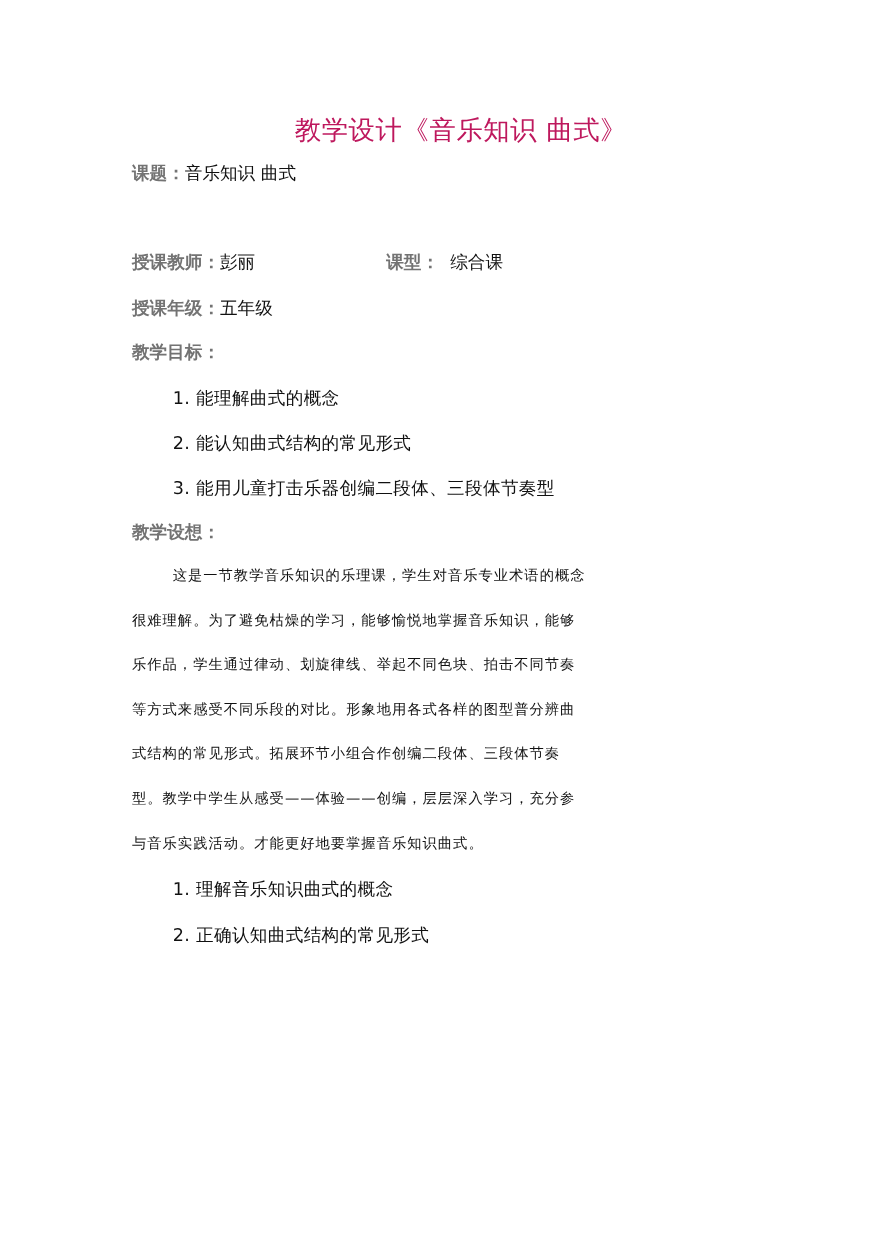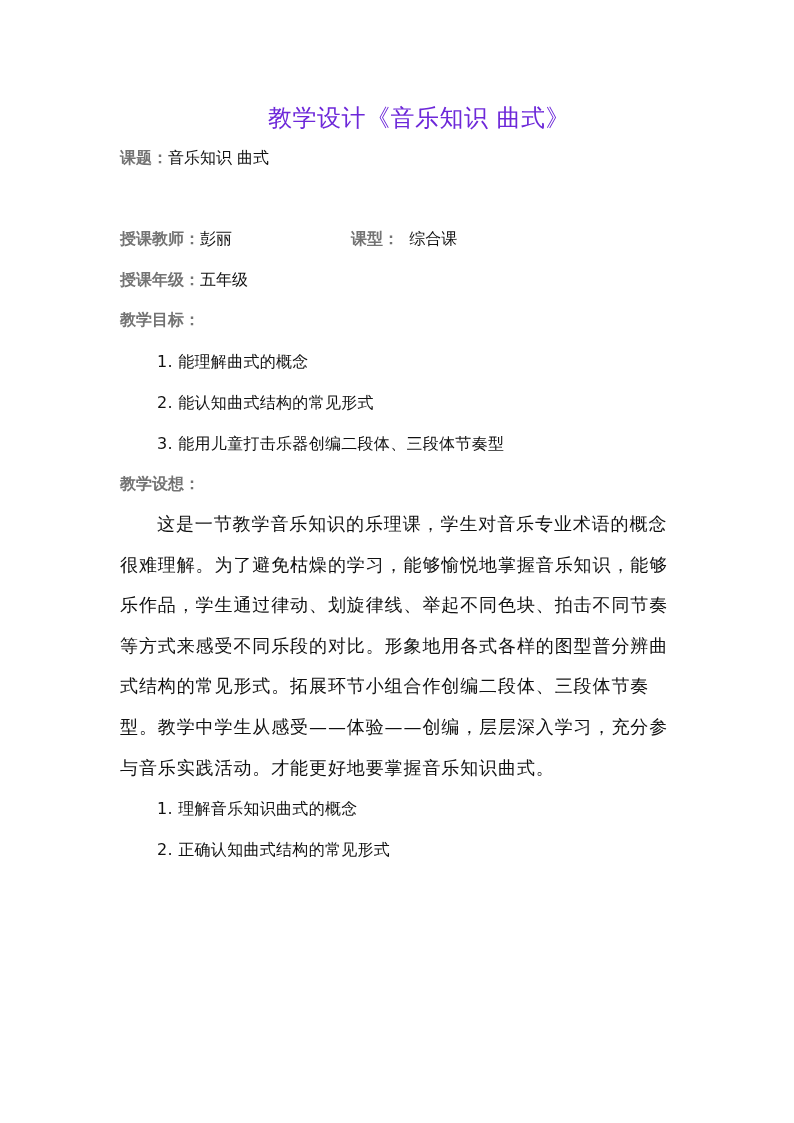--- a/index.html
+++ b/index.html
@@ -22,21 +22,21 @@
       width: 548px;
     }
     .title {
       text-align: center;
       font-size: 24px;
       line-height: 40px;
       height: 40px;
       margin: 0 0 0 0;
       font-weight: normal;
       letter-spacing: 0.5px;
-      color: #6d28d9;
+      color: #be185d;
       position: relative;
       left: 25px;
     }
     .row {
       font-size: 16px;
       line-height: 40.5px;
       height: 40.5px;
       white-space: nowrap;
     }
     .label {
@@ -48,21 +48,21 @@
     }
     .list-item {
       font-size: 16px;
       line-height: 41px;
       height: 41px;
       padding-left: 37px;
       white-space: nowrap;
       letter-spacing: 0.3px;
     }
     .para {
-      font-size: 18px;
+      font-size: 13px;
       line-height: 40.6px;
       margin: 0;
       text-indent: 37px;
       text-align: justify;
       letter-spacing: 0.9px;
     }
     .para-line {
       display: block;
       height: 40.6px;
       white-space: nowrap;

